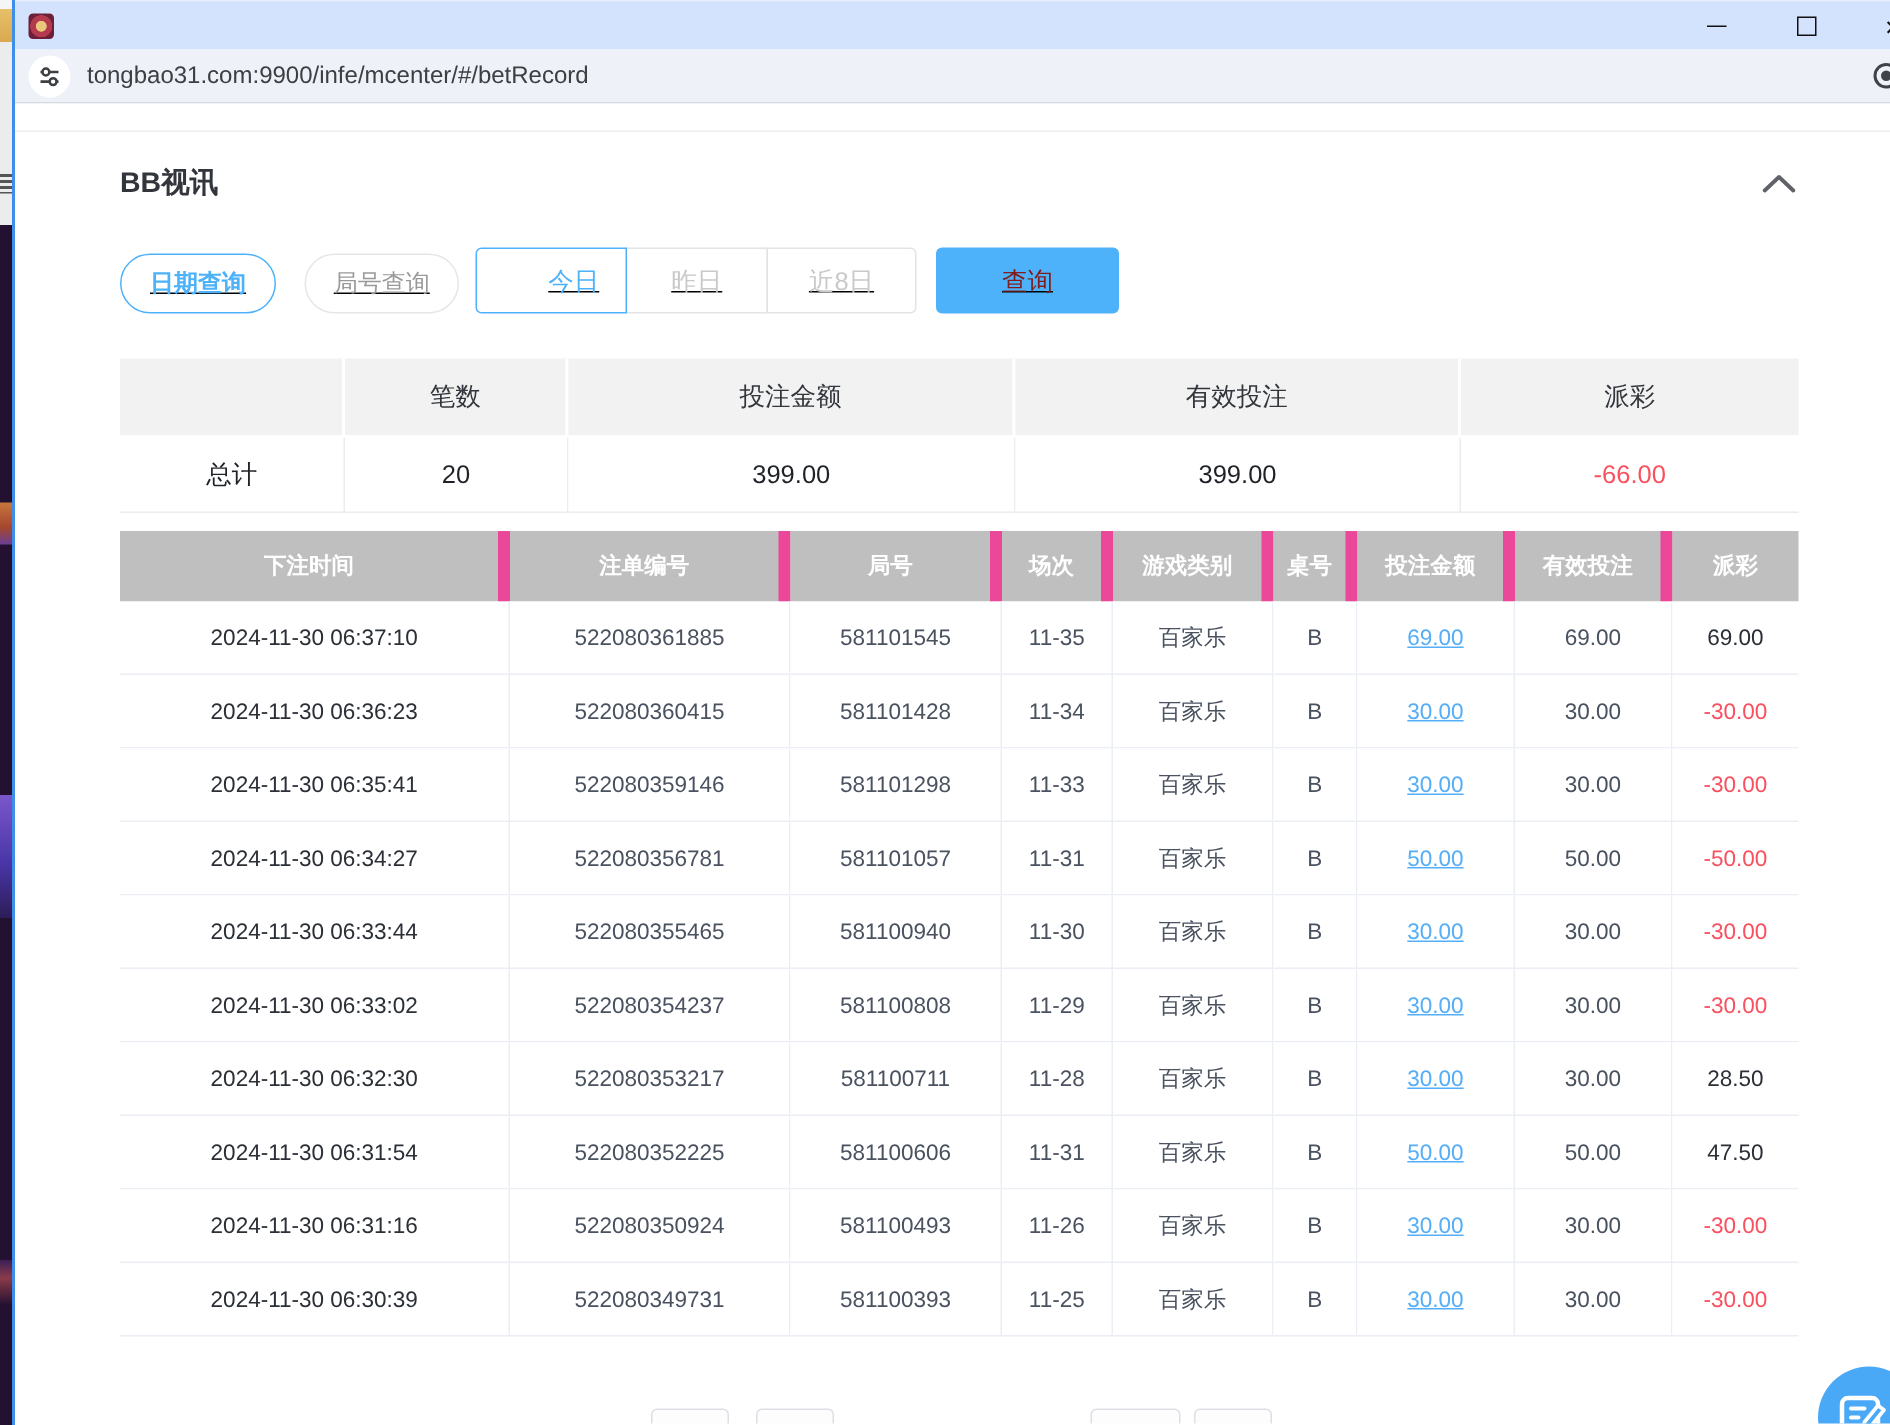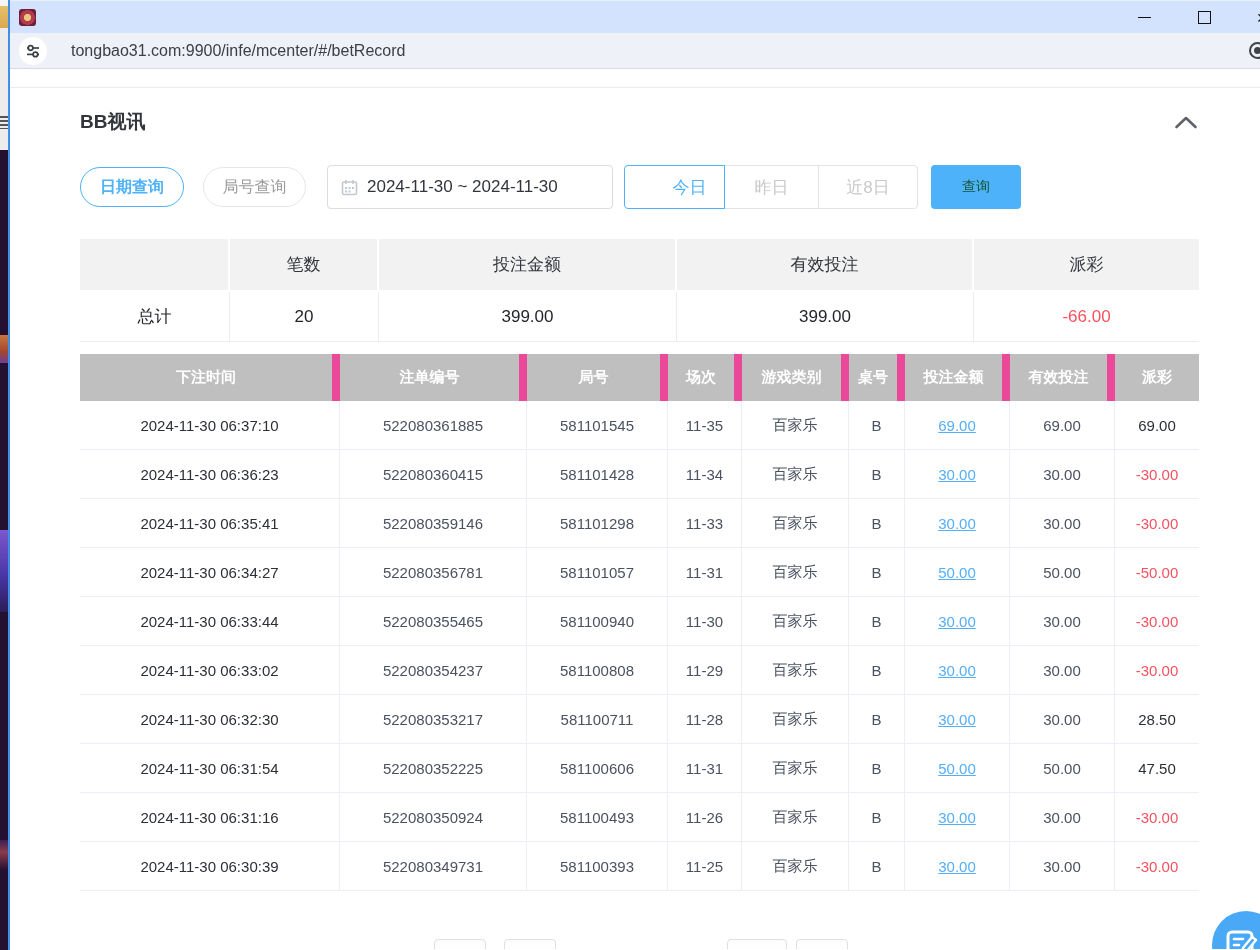--- a/index.html
+++ b/index.html
@@ -49,34 +49,34 @@
   
   .addressbar{
     position:relative;height:36px;background:#eef1f8;
     border-bottom:1px solid #d6d9e0;box-sizing:border-box;
     display:flex;align-items:center;overflow:hidden;
   }
   .tune-wrap{
     width:28px;height:28px;border-radius:50%;background:#ffffff;
     margin-left:9px;display:flex;align-items:center;justify-content:center;flex:0 0 auto;
   }
-  .url-text{margin-left:24px;font-size:16px;color:#3c4043;white-space:nowrap;}
+  .url-text{margin-left:11px;font-size:16px;color:#3c4043;white-space:nowrap;}
   .record-icon{
     position:absolute;right:-6px;top:9px;width:17px;height:17px;border-radius:50%;
     border:2px solid #3f4349;box-sizing:border-box;display:flex;align-items:center;justify-content:center;
   }
   .record-icon::after{content:"";width:7px;height:7px;border-radius:50%;background:#3f4349;}
   
   .page{position:relative;width:1250px;height:880px;background:#fff;overflow:hidden;}
   .page-top-divider{position:absolute;left:0;top:18px;width:1250px;height:1px;background:#ededed;}
   .section-head{position:absolute;left:70px;top:40px;width:1119px;display:flex;justify-content:space-between;align-items:center;}
   .section-title{font-size:19px;font-weight:bold;color:#32363c;}
   .collapse-btn{width:26px;height:18px;display:flex;align-items:center;justify-content:center;cursor:pointer;}
   
-  .filter-row{position:absolute;left:70px;top:96px;width:1119px;height:44px;display:flex;align-items:center;}
+  .filter-row{position:absolute;left:70px;top:96px;width:1119px;height:44px;display:flex;align-items:flex-end;text-decoration:underline;}
   .pill{
     height:40px;box-sizing:border-box;border-radius:20px;background:#fff;
     display:flex;align-items:center;justify-content:center;font-size:16px;
   }
   .pill-active{width:104px;border:1px solid var(--accent-blue,#4db2f9);color:var(--accent-blue,#4db2f9);font-weight:bold;}
   .pill-idle{width:103px;margin-left:19px;border:1px solid #e6e6e6;color:#9a9a9a;}
   .datebox{
     margin-left:21px;width:286px;height:44px;box-sizing:border-box;border:1px solid #dcdcdc;border-radius:4px;
     display:flex;align-items:center;background:#fff;
   }
@@ -85,22 +85,22 @@
   .quick-group{margin-left:11px;display:flex;height:44px;}
   .seg{
     min-width:95px;padding:0 2px;height:44px;box-sizing:border-box;background:#fff;
     border:1px solid #e3e3e3;margin-left:-1px;
     display:flex;align-items:center;justify-content:center;font-size:17px;color:#c9c9c9;
   }
   .seg:first-child{margin-left:0;border-radius:4px 0 0 4px;width:101px;padding-left:32px;}
   .seg:last-child{border-radius:0 4px 4px 0;width:100px;}
   .seg.active{border:1px solid var(--accent-blue,#4db2f9);color:var(--accent-blue,#4db2f9);position:relative;z-index:2;width:101px;}
   .search-btn{
-    margin-left:13px;width:90px;height:44px;border:none;border-radius:4px;
-    background:var(--accent-blue,#4db2f9);color:#14532d;font-size:14px;
+    margin-left:13px;width:122px;height:44px;border:none;border-radius:4px;
+    background:var(--accent-blue,#4db2f9);color:#7f1d1d;font-size:17px;
     display:flex;align-items:center;justify-content:center;cursor:pointer;
     font-family:inherit;
   }
   
   table{border-collapse:separate;border-spacing:0;table-layout:fixed;}
   .summary-table{position:absolute;left:70px;top:170px;width:1119px;}
   .summary-table th{
     height:49px;background:#f2f2f2;font-size:17px;font-weight:normal;color:#32363c;
     border-right:2px solid #fff;border-bottom:2px solid #fff;vertical-align:middle;
   }
@@ -191,33 +191,20 @@
         </svg>
       </div>
     </div>
 
     <div class="filter-row">
       <div class="pill pill-active">
         <span>日期查询</span>
       </div>
       <div class="pill pill-idle">
         <span>局号查询</span>
-      </div>
-      <div class="datebox">
-        <svg class="cal" width="17" height="17" viewBox="0 0 17 17">
-          <rect x="1.5" y="3" width="14" height="12.5" rx="1.5" fill="none" stroke="#c4c8d0" stroke-width="1.6"></rect>
-          <line x1="5" y1="1" x2="5" y2="5" stroke="#c4c8d0" stroke-width="1.6"></line>
-          <line x1="12" y1="1" x2="12" y2="5" stroke="#c4c8d0" stroke-width="1.6"></line>
-          <rect x="4" y="8" width="2" height="2" fill="#c4c8d0"></rect>
-            <rect x="7.5" y="8" width="2" height="2" fill="#c4c8d0"></rect>
-          <rect x="11" y="8" width="2" height="2" fill="#c4c8d0"></rect>
-            <rect x="4" y="11.5" width="2" height="2" fill="#c4c8d0"></rect>
-          <rect x="7.5" y="11.5" width="2" height="2" fill="#c4c8d0"></rect>
-        </svg>
-        <span class="dval">2024-11-30 ~ 2024-11-30</span>
       </div>
       <div class="quick-group">
           <div class="seg active">今日</div>
           <div class="seg">昨日</div>
           <div class="seg">近8日</div>
         </div>
       <button class="search-btn">查询</button>
     </div>
 
     <table class="summary-table">

